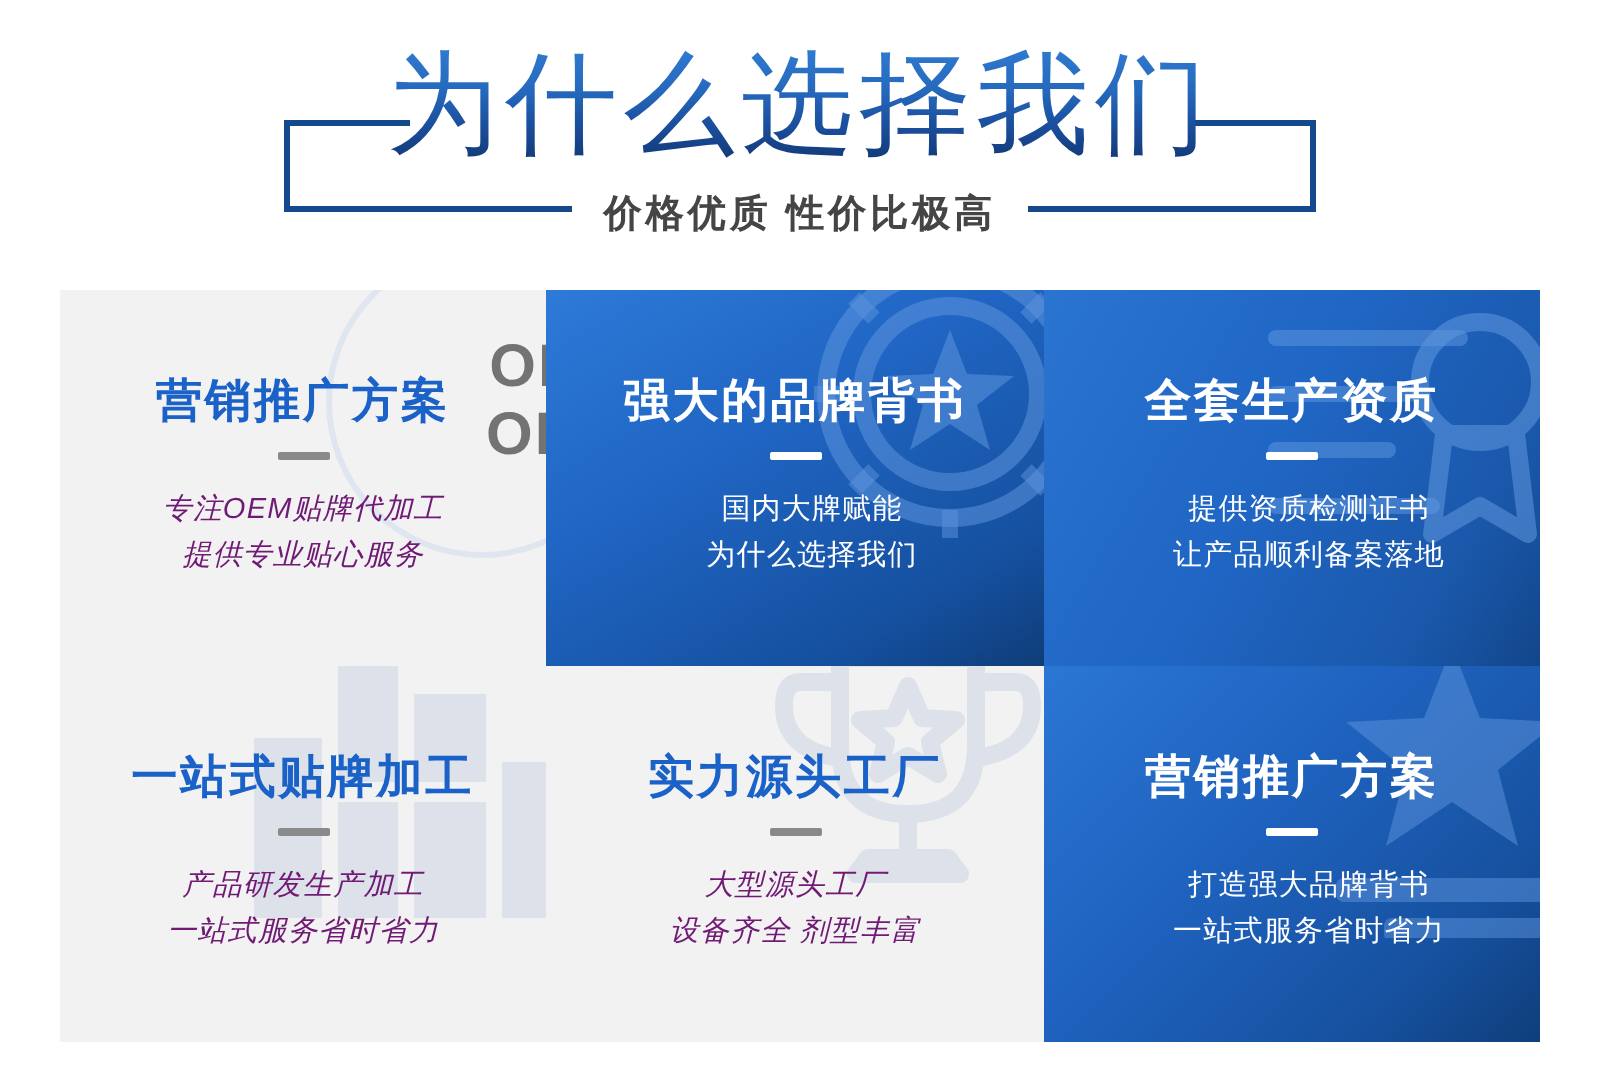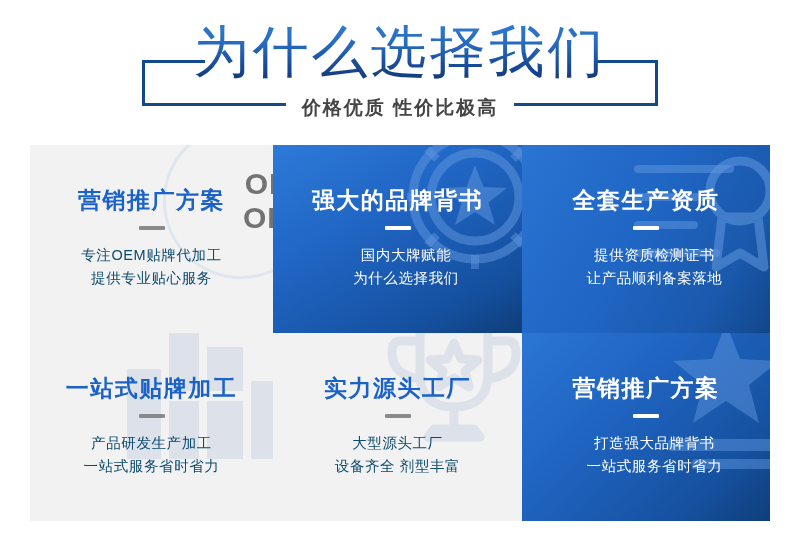--- a/index.html
+++ b/index.html
@@ -123,21 +123,21 @@
     margin:0 auto 14px auto;
     border-radius:1px;
   }
   .cell.gray .divider{ background:#8a8a8a; }
   .cell.blue .divider{ background:#ffffff; }
   .cell-line{
     font-size:14.5px;
     line-height:23px;
     letter-spacing:0.6px;
   }
-  .cell.gray .cell-line{ color:#0c4a6e; }
+  .cell.gray .cell-line{ color:#701a75;font-style:italic; }
   .cell.blue .cell-line{ color:#ffffff;margin-left:17px; }
 
   
   .wm{
     position:absolute;
     z-index:1;
     pointer-events:none;
   }
   
   .wm-oem{

